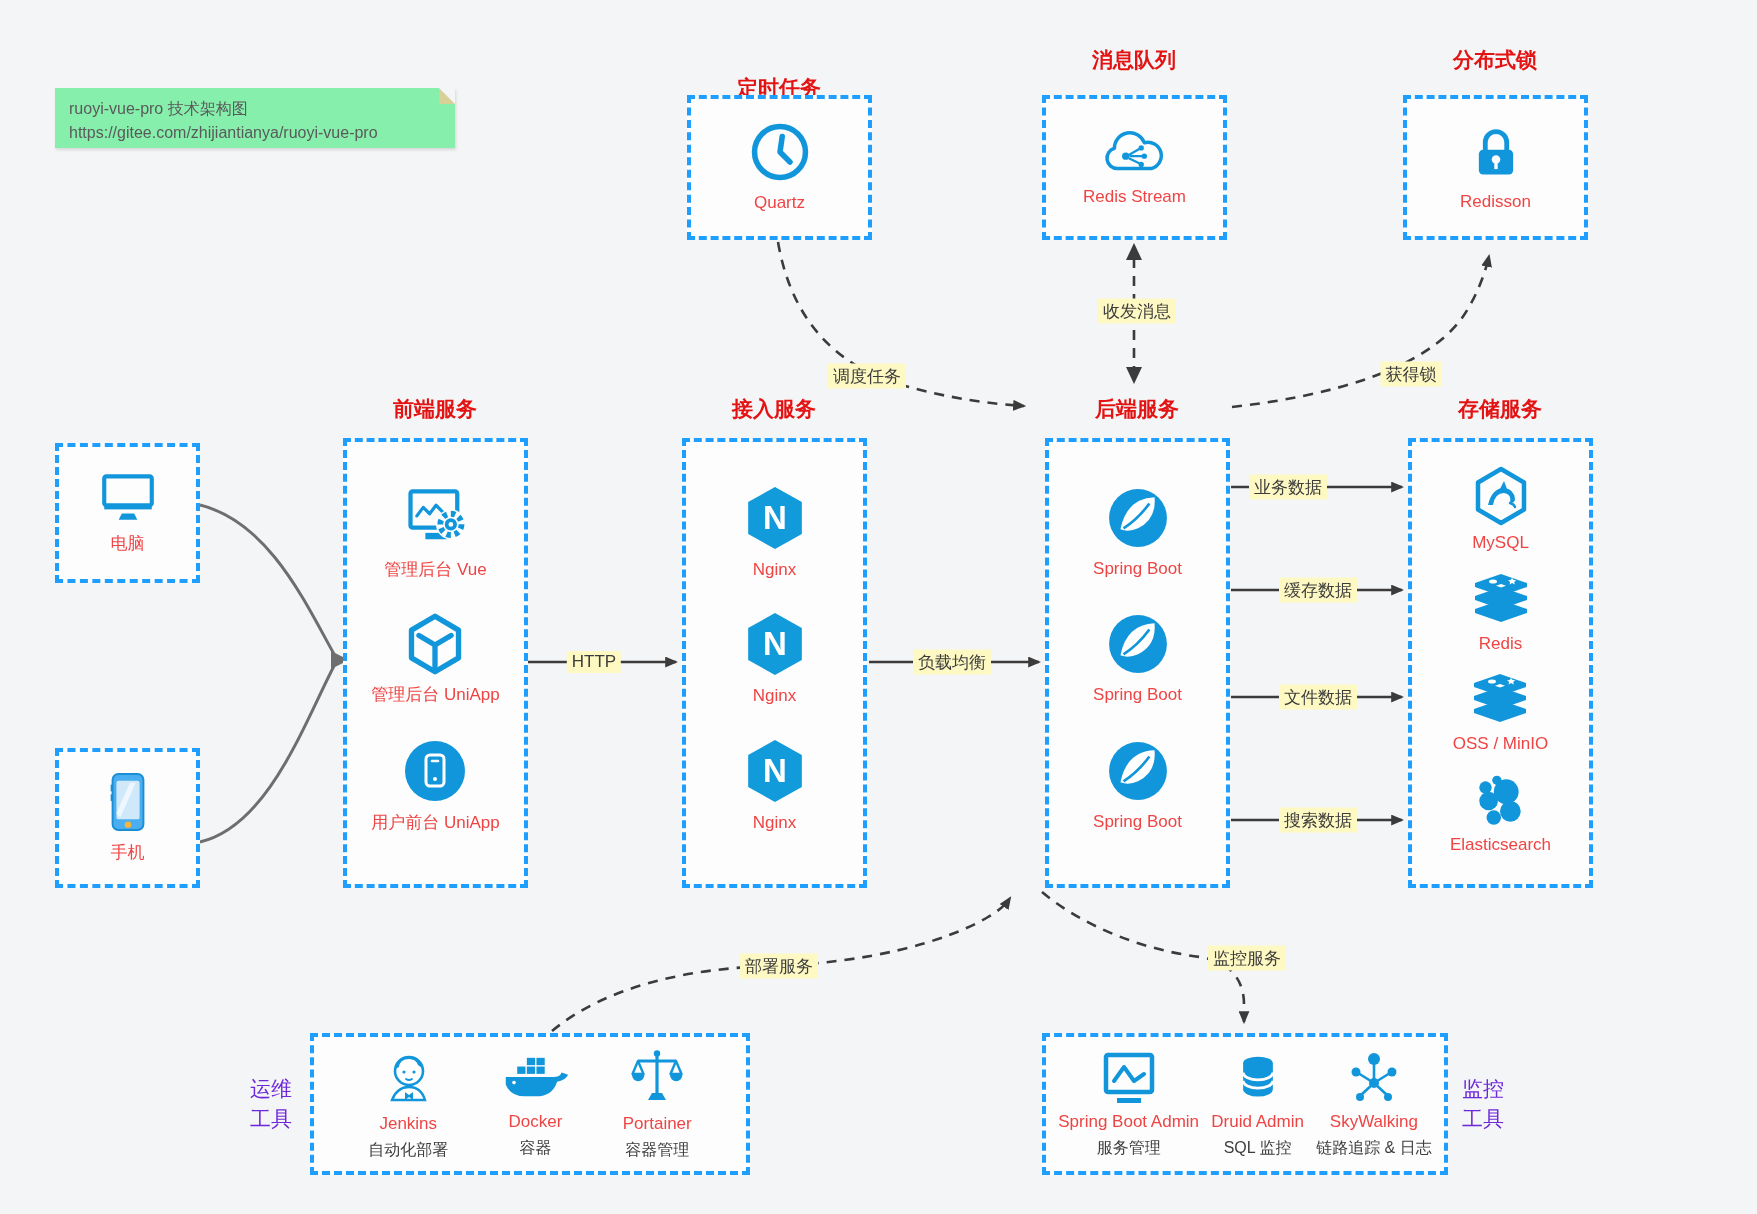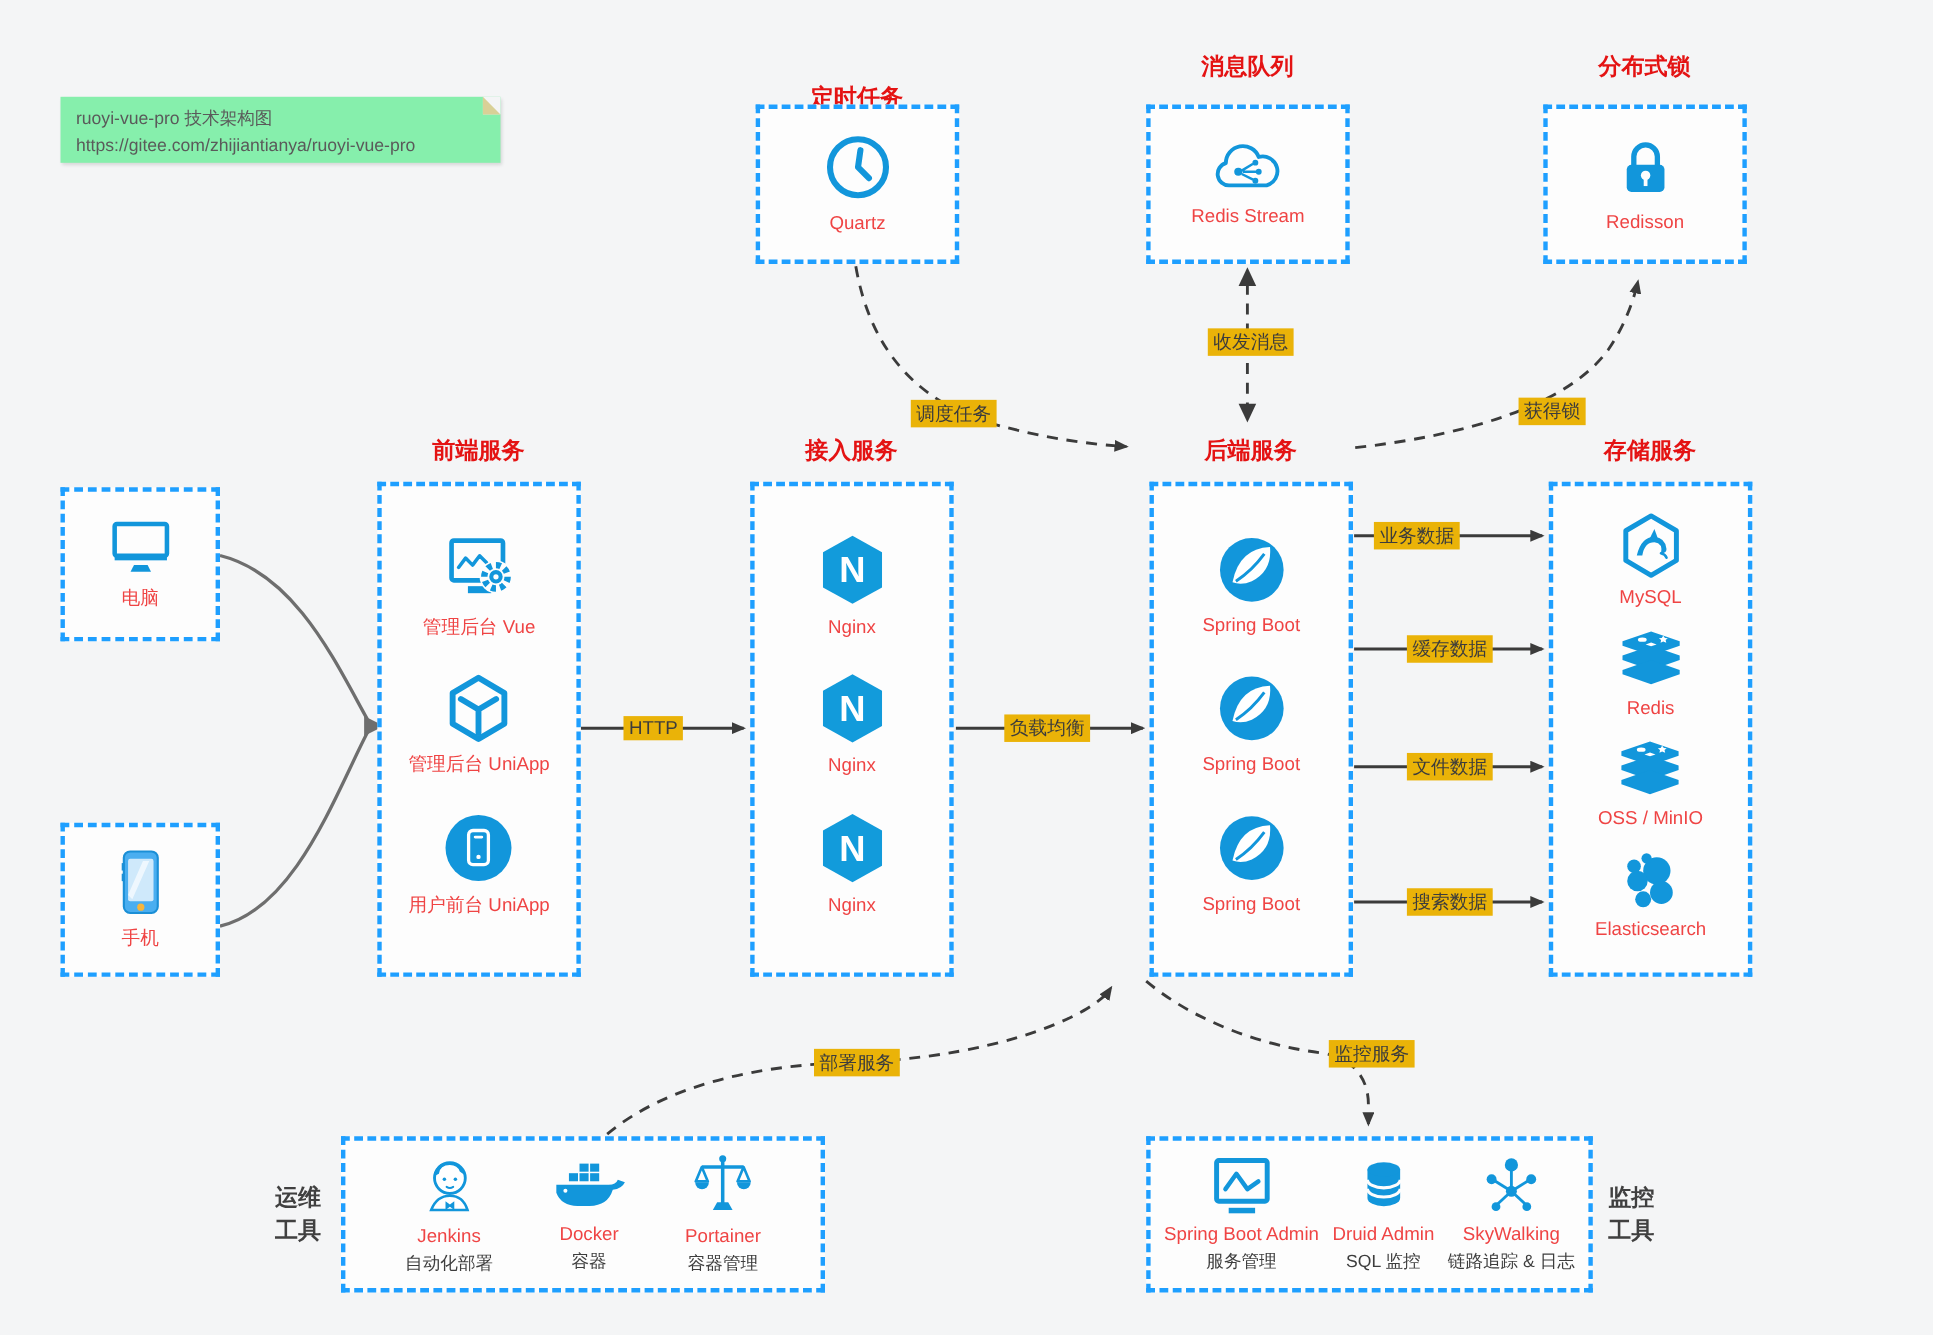--- a/index.html
+++ b/index.html
@@ -11,24 +11,24 @@
   
   .box{position:absolute;box-sizing:border-box;border:4px dashed #1e9fff;background:#fdfdfd;}
   .col{display:flex;flex-direction:column;align-items:center;justify-content:space-evenly;}
   .item{display:flex;flex-direction:column;align-items:center;gap:9px;}
   .lbl{font-size:17px;color:#ef4444;white-space:nowrap;text-align:left;line-height:1.3;}
   .sub{font-size:16px;color:#3d3d3d;white-space:nowrap;text-align:center;line-height:1.3;}
   .ic svg{display:block;}
 
   
   .gt{position:absolute;transform:translateX(-50%);font-size:21px;font-weight:bold;color:#e41313;white-space:nowrap;}
-  .gt2{position:absolute;font-size:21px;font-weight:bold;color:#404040;line-height:1.45;text-align:center;white-space:nowrap;}
+  .gt2{position:absolute;font-size:21px;font-weight:normal;color:#6d28d9;line-height:1.45;text-align:center;white-space:nowrap;}
 
   
-  .wl{position:absolute;transform:translate(-50%,-50%);background:#eab308;padding:1px 5px;
+  .wl{position:absolute;transform:translate(-50%,-50%);background:#fef9c3;padding:1px 5px;
       font-size:17px;color:#3c3c3c;white-space:nowrap;}
 
   
   #note{position:absolute;left:55px;top:88px;width:400px;height:60px;background:#86efac;
         box-shadow:1px 2px 3px rgba(0,0,0,.12);padding:9px 0 0 14px;box-sizing:border-box;
         font-size:16px;color:#5a5a5a;line-height:1.5;}
   #note .fold{position:absolute;right:0;top:0;width:0;height:0;
         border-left:16px solid #d9d097;border-top:16px solid #f4f5f6;}
 
   

